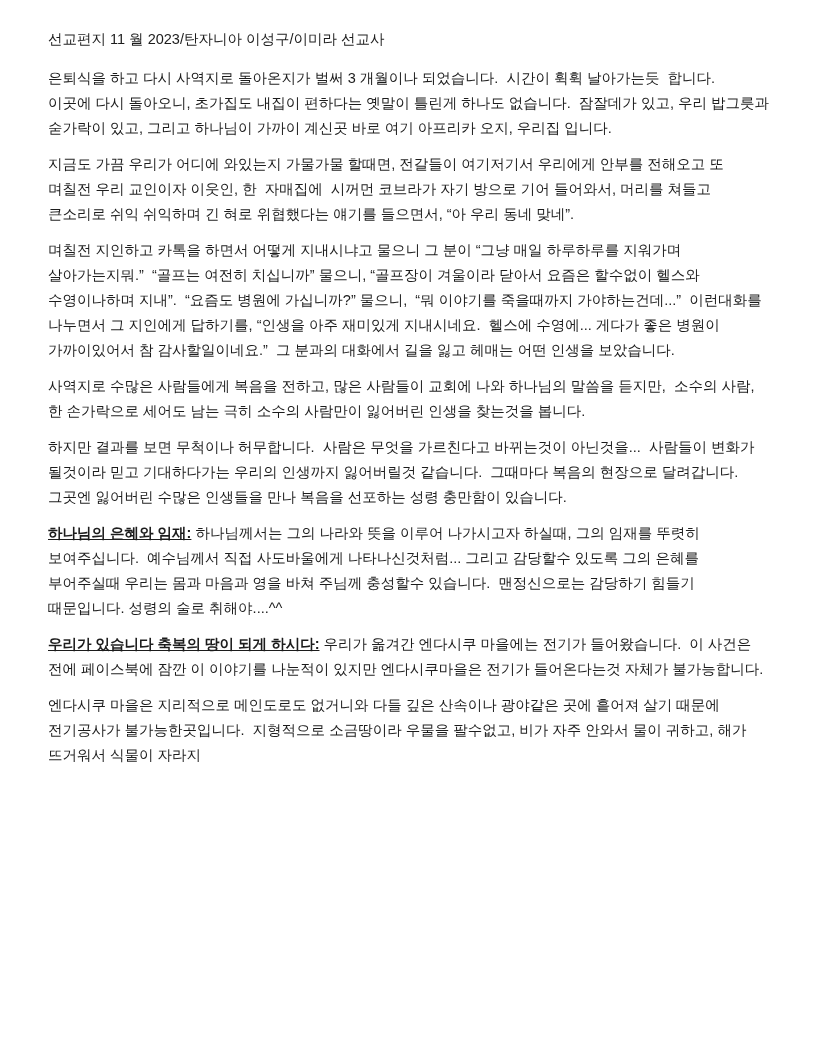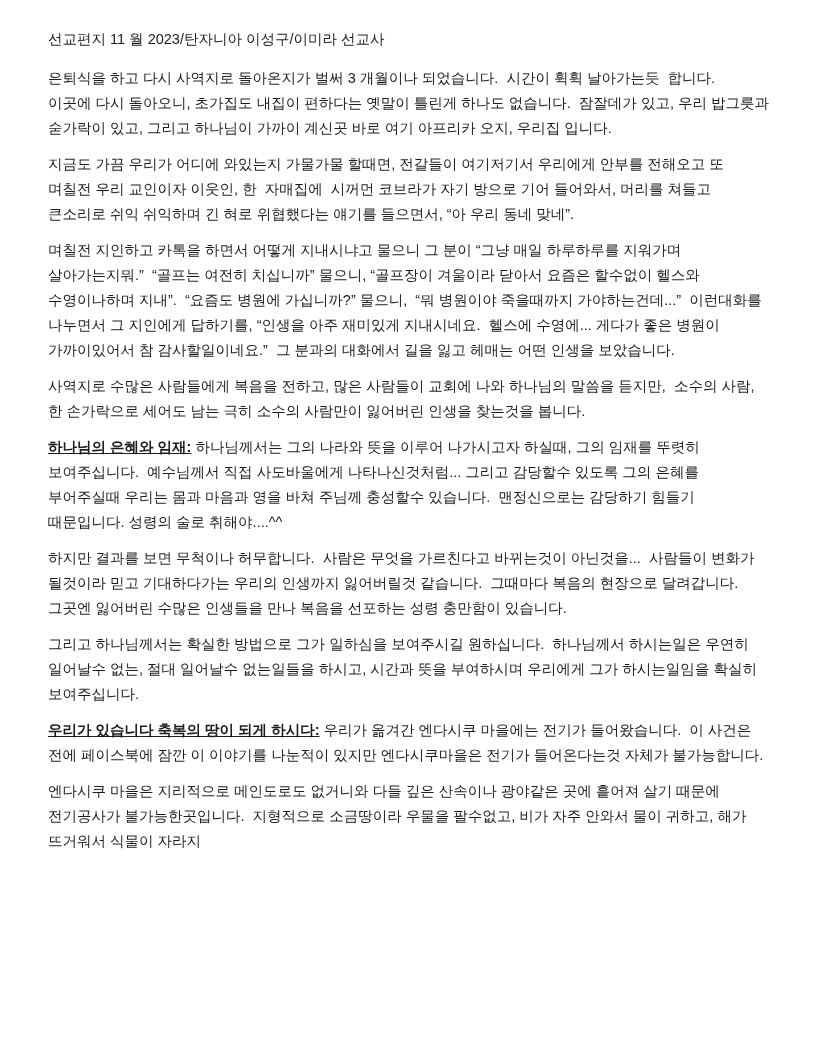--- a/index.html
+++ b/index.html
@@ -45,22 +45,21 @@
 </style>
 </head>
 <body>
 
 <div class="page">
   <div class="content">
     <div class="doc-title">선교편지 11 월 2023/탄자니아 이성구/이미라 선교사</div>
     <div id="letter-body">
         <p class="para"><span>은퇴식을 하고 다시 사역지로 돌아온지가 벌써 3 개월이나 되었습니다.  시간이 휙휙 날아가는듯  합니다.   이곳에 다시 돌아오니, 초가집도 내집이 편하다는 옛말이 틀린게 하나도 없습니다.  잠잘데가 있고, 우리 밥그릇과 숟가락이 있고, 그리고 하나님이 가까이 계신곳 바로 여기 아프리카 오지, 우리집 입니다.</span></p>
         <p class="para"><span>지금도 가끔 우리가 어디에 와있는지 가물가물 할때면, 전갈들이 여기저기서 우리에게 안부를 전해오고 또 며칠전 우리 교인이자 이웃인, 한  자매집에  시꺼먼 코브라가 자기 방으로 기어 들어와서, 머리를 쳐들고 큰소리로 쉬익 쉬익하며 긴 혀로 위협했다는 얘기를 들으면서, “아 우리 동네 맞네”.</span></p>
-        <p class="para"><span>며칠전 지인하고 카톡을 하면서 어떻게 지내시냐고 물으니 그 분이 “그냥 매일 하루하루를 지워가며 살아가는지뭐.”  “골프는 여전히 치십니까” 물으니, “골프장이 겨울이라 닫아서 요즘은 할수없이 헬스와 수영이나하며 지내”.  “요즘도 병원에 가십니까?” 물으니,  “뭐 병원이야 죽을때까지 가야하는건데...”  이런대화를 나누면서 그 지인에게 답하기를, “인생을 아주 재미있게 지내시네요.  헬스에 수영에... 게다가 좋은 병원이 가까이있어서 참 감사할일이네요.”  그 분과의 대화에서 길을 잃고 헤매는 어떤 인생을 보았습니다.</span></p>
+        <p class="para"><span>며칠전 지인하고 카톡을 하면서 어떻게 지내시냐고 물으니 그 분이 “그냥 매일 하루하루를 지워가며 살아가는지뭐.”  “골프는 여전히 치십니까” 물으니, “골프장이 겨울이라 닫아서 요즘은 할수없이 헬스와 수영이나하며 지내”.  “요즘도 병원에 가십니까?” 물으니,  “뭐 이야기를 죽을때까지 가야하는건데...”  이런대화를 나누면서 그 지인에게 답하기를, “인생을 아주 재미있게 지내시네요.  헬스에 수영에... 게다가 좋은 병원이 가까이있어서 참 감사할일이네요.”  그 분과의 대화에서 길을 잃고 헤매는 어떤 인생을 보았습니다.</span></p>
         <p class="para"><span>사역지로 수많은 사람들에게 복음을 전하고, 많은 사람들이 교회에 나와 하나님의 말씀을 듣지만,  소수의 사람, 한 손가락으로 세어도 남는 극히 소수의 사람만이 잃어버린 인생을 찾는것을 봅니다.</span></p>
+        <p class="para"><span>하지만 결과를 보면 무척이나 허무합니다.  사람은 무엇을 가르친다고 바뀌는것이 아닌것을...  사람들이 변화가 될것이라 믿고 기대하다가는 우리의 인생까지 잃어버릴것 같습니다.  그때마다 복음의 현장으로 달려갑니다.  그곳엔 잃어버린 수많은 인생들을 만나 복음을 선포하는 성령 충만함이 있습니다.</span></p>
         <p class="para"><span class="lead">하나님의 은혜와 임재:</span> <span>하나님께서는 그의 나라와 뜻을 이루어 나가시고자 하실때, 그의 임재를 뚜렷히 보여주십니다.  예수님께서 직접 사도바울에게 나타나신것처럼... 그리고 감당할수 있도록 그의 은혜를 부어주실때 우리는 몸과 마음과 영을 바쳐 주님께 충성할수 있습니다.  맨정신으로는 감당하기 힘들기 때문입니다. 성령의 술로 취해야....^^</span></p>
-        <p class="para"><span>하지만 결과를 보면 무척이나 허무합니다.  사람은 무엇을 가르친다고 바뀌는것이 아닌것을...  사람들이 변화가 될것이라 믿고 기대하다가는 우리의 인생까지 잃어버릴것 같습니다.  그때마다 복음의 현장으로 달려갑니다.  그곳엔 잃어버린 수많은 인생들을 만나 복음을 선포하는 성령 충만함이 있습니다.</span></p>
-        <p class="para"><span>그리고 하나님께서는 확실한 방법으로 그가 일하심을 보여주시길 원하십니다.  하나님께서 하시는일은 우연히 일어날수 없는, 절대 일어날수 없는일들을 하시고, 시간과 뜻을 부여하시며 우리에게 그가 하시는일임을 확실히 보여주십니다.</span></p>
         <p class="para"><span class="lead">우리가 있습니다 축복의 땅이 되게 하시다:</span> <span>우리가 옮겨간 엔다시쿠 마을에는 전기가 들어왔습니다.  이 사건은 전에 페이스북에 잠깐 이 이야기를 나눈적이 있지만 엔다시쿠마을은 전기가 들어온다는것 자체가 불가능합니다.</span></p>
         <p class="para"><span>엔다시쿠 마을은 지리적으로 메인도로도 없거니와 다들 깊은 산속이나 광야같은 곳에 흩어져 살기 때문에 전기공사가 불가능한곳입니다.  지형적으로 소금땅이라 우물을 팔수없고, 비가 자주 안와서 물이 귀하고, 해가 뜨거워서 식물이 자라지</span></p>
       </div>
   </div>
 </div>
 
 </body></html>

